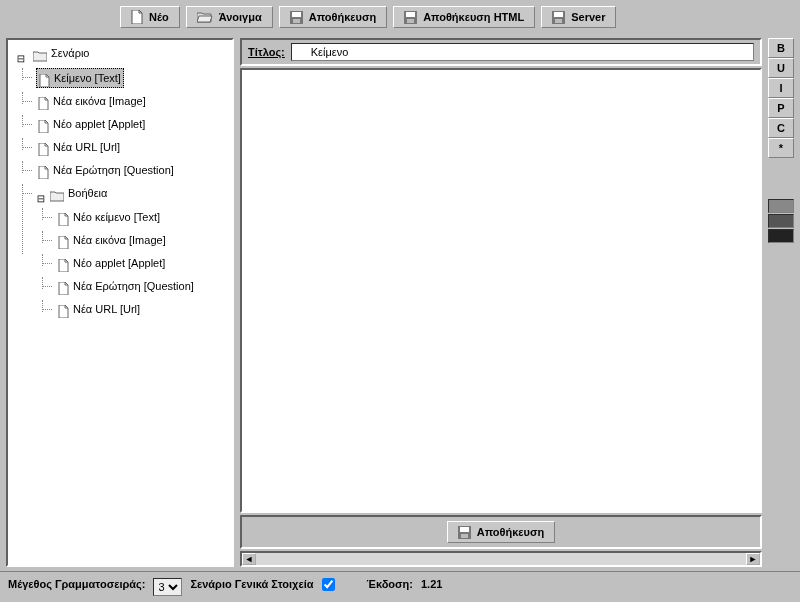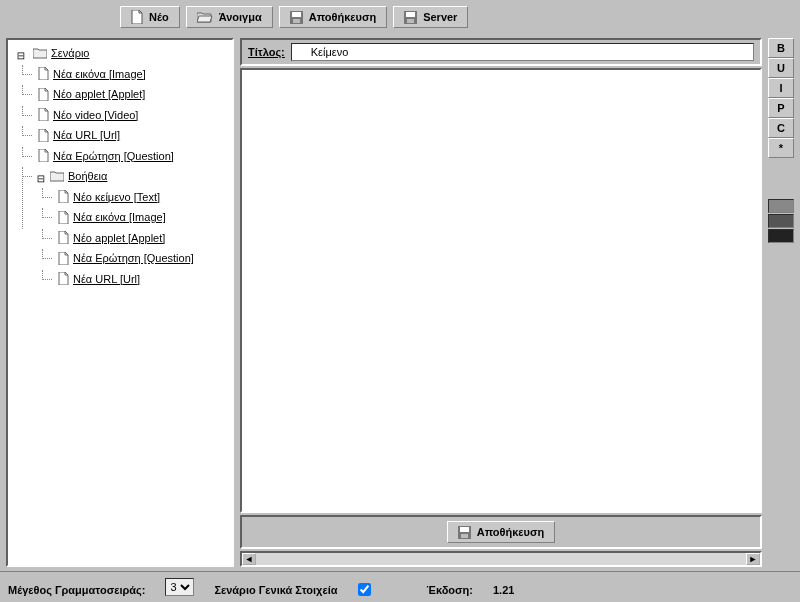--- a/index.html
+++ b/index.html
@@ -146,34 +146,33 @@
     border-left:1px dotted #888;
   }
   .tree li::after{
     content:"";
     position:absolute;
     left:-10px; top:9px; width:10px;
     border-top:1px dotted #888;
   }
   .tree > ul > li::before, .tree > ul > li::after{display:none;}
   .node {
-    display:inline-flex; align-items:center; gap:4px;
+    display:inline-flex; align-items:flex-end; gap:4px;
     padding: 0 2px;
-    text-decoration: underline;
   }
   .node.selected { background:#c0c0c0; border:1px dotted #000; }
   .toggle {
     display:inline-block; width:10px; text-align:center;
     font-size:10px; margin-right:2px;
     cursor:pointer;
   }
   .folder-ico, .file-ico { flex:none; }
   
   .status {
-    display:flex; align-items:flex-end; gap:20px;
+    display:flex; align-items:flex-start; gap:8px;
     padding: 6px 8px;
     background:#c0c0c0;
     border-top:1px solid #808080;
     font-weight:bold;
     font-size:11px;
   }
   .status select {
     font-size:11px; height:18px;
     border:1px inset #808080;
   }
@@ -199,20 +198,28 @@
         </svg>
       <span>Άνοιγμα</span>
     </button>
     <button class="tbtn">
       <svg width="13" height="13" viewBox="0 0 13 13">
           <rect x="0" y="0" width="13" height="13" fill="#777"></rect>
           <rect x="2" y="1" width="9" height="5" fill="#fff"></rect>
           <rect x="3" y="8" width="7" height="4" fill="#bbb"></rect>
         </svg>
       <span>Αποθήκευση</span>
+    </button>
+    <button class="tbtn">
+      <svg width="13" height="13" viewBox="0 0 13 13">
+          <rect x="0" y="0" width="13" height="13" fill="#777"></rect>
+          <rect x="2" y="1" width="9" height="5" fill="#fff"></rect>
+          <rect x="3" y="8" width="7" height="4" fill="#bbb"></rect>
+        </svg>
+      <span>Αποθήκευση ΗΤΜL</span>
     </button>
     <button class="tbtn">
       <svg width="13" height="13" viewBox="0 0 13 13">
           <rect x="0" y="0" width="13" height="13" fill="#777"></rect>
           <rect x="2" y="1" width="9" height="5" fill="#fff"></rect>
           <rect x="3" y="8" width="7" height="4" fill="#bbb"></rect>
         </svg>
       <span>Server</span>
     </button>
   </div>
@@ -224,40 +231,40 @@
         <ul>
           <li>
             <span class="toggle">⊟</span>
             <span class="node">
               <svg class="folder-ico" width="14" height="11" viewBox="0 0 14 11">
                   <path d="M0 1h5l1 1h8v8H0z" fill="#eee" stroke="#666"></path>
                 </svg>
               <span>Σενάριο</span>
             </span>
             <ul id="root-children">
+                <li><span class="node selected">
+                    <svg class="file-ico" width="11" height="13" viewBox="0 0 11 13">
+                      <path d="M1 0h6l3 3v10H1z" fill="#fff" stroke="#666"></path>
+                      <path d="M7 0v3h3" fill="none" stroke="#666"></path>
+                    </svg>
+                    <span>Κείμενο [Text]</span>
+                  </span></li>
                 <li><span class="node">
                     <svg class="file-ico" width="11" height="13" viewBox="0 0 11 13">
                       <path d="M1 0h6l3 3v10H1z" fill="#fff" stroke="#666"></path>
                       <path d="M7 0v3h3" fill="none" stroke="#666"></path>
                     </svg>
                     <span>Νέα εικόνα [Image]</span>
                   </span></li>
                 <li><span class="node">
                     <svg class="file-ico" width="11" height="13" viewBox="0 0 11 13">
                       <path d="M1 0h6l3 3v10H1z" fill="#fff" stroke="#666"></path>
                       <path d="M7 0v3h3" fill="none" stroke="#666"></path>
                     </svg>
                     <span>Νέο applet [Applet]</span>
-                  </span></li>
-                <li><span class="node">
-                    <svg class="file-ico" width="11" height="13" viewBox="0 0 11 13">
-                      <path d="M1 0h6l3 3v10H1z" fill="#fff" stroke="#666"></path>
-                      <path d="M7 0v3h3" fill="none" stroke="#666"></path>
-                    </svg>
-                    <span>Νέο video [Video]</span>
                   </span></li>
                 <li><span class="node">
                     <svg class="file-ico" width="11" height="13" viewBox="0 0 11 13">
                       <path d="M1 0h6l3 3v10H1z" fill="#fff" stroke="#666"></path>
                       <path d="M7 0v3h3" fill="none" stroke="#666"></path>
                     </svg>
                     <span>Νέα URL [Url]</span>
                   </span></li>
                 <li><span class="node">
                     <svg class="file-ico" width="11" height="13" viewBox="0 0 11 13">

